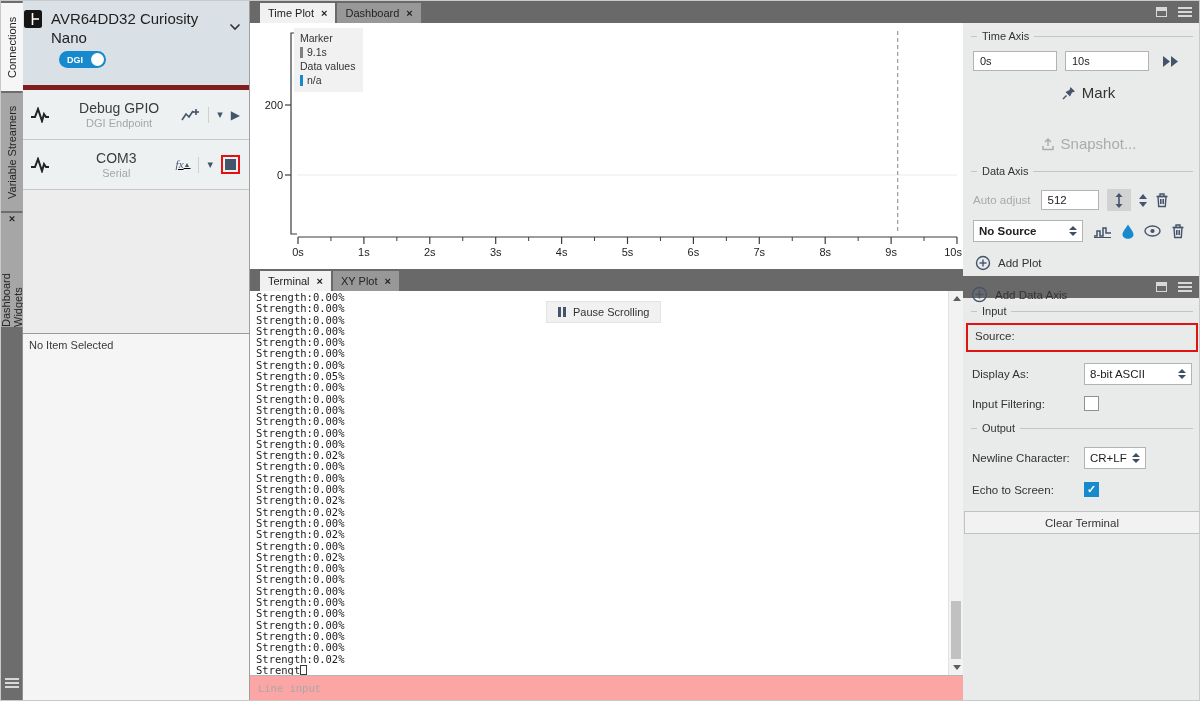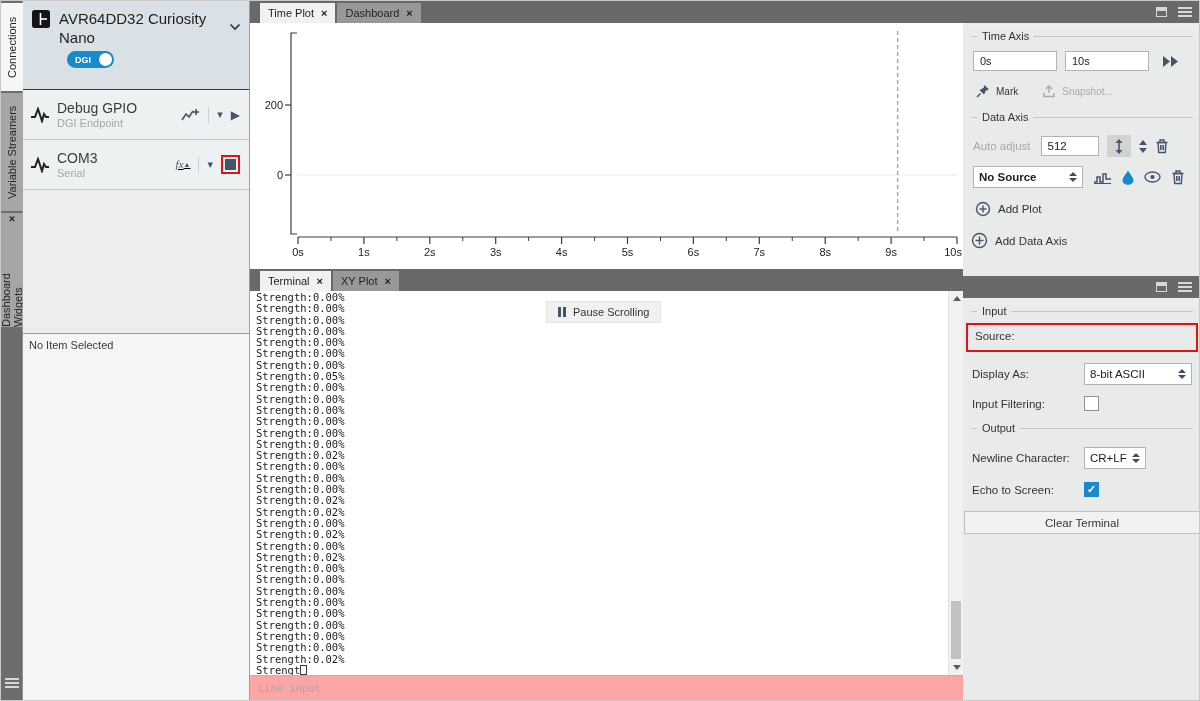--- a/index.html
+++ b/index.html
@@ -11,30 +11,30 @@
   .vtab { position:absolute; left:0; width:22px; writing-mode:vertical-rl; transform:rotate(180deg);
           display:flex; align-items:center; justify-content:center; gap:6px; font-size:11px; cursor:pointer; }
   .vtab-conn { top:2px; height:88px; background:#f6f6f6; color:#1f1f1f; }
   .vtab-vs   { top:92px; height:118px; background:#a6a6a6; color:#262626; }
   .vtab-dw   { top:212px; height:114px; background:#a6a6a6; color:#262626; }
   .vtab .closex { font-weight:bold; font-size:11px; }
   .strip-menu { position:absolute; left:4px; bottom:10px; }
 
   
   .conn-panel { position:absolute; left:22px; top:0; width:227px; height:100%; background:#ededed; border-right:1px solid #9f9f9f; }
-  .device-card { height:89px; background:#d9e1e6; border-bottom:1px solid #7f1d1d; padding:8px 8px 0 8px; }
+  .device-card { height:89px; background:#d9e1e6; border-bottom:5px solid #7f1d1d; padding:8px 8px 0 0; }
   .device-row { display:flex; gap:8px; }
   .device-name { flex:1; font-size:15px; line-height:19px; color:#1e1e1e; }
   .device-chevron { margin-top:14px; }
   .dgi-toggle { margin:4px 0 0 36px; width:47px; height:17px; background:#1789cd; border-radius:9px;
                 display:flex; align-items:center; justify-content:space-between; padding:0 2px 0 8px; cursor:pointer; }
   .dgi-toggle .dgi-label { color:#fff; font-size:9px; font-weight:bold; }
   .dgi-knob { width:13px; height:13px; border-radius:50%; background:#fff; }
   .ep-row { height:50px; background:#eef1f2; border-bottom:1px solid #c9c9c9; display:flex; align-items:center; padding:0 9px 0 8px; cursor:pointer; }
-  .ep-text { flex:1; margin-left:8px; overflow:hidden; }
+  .ep-text { flex:1; margin-left:8px; overflow:hidden;text-align:center; }
   .ep-title { font-size:14px; color:#3c3c3c; line-height:17px; }
   .ep-sub { font-size:11px; color:#a6a6a6; line-height:13px; }
   .ep-icons { display:flex; align-items:center; gap:8px; }
   .ep-sep { width:1px; height:16px; background:#cfcfcf; }
   .caret { color:#44546a; font-size:11px; line-height:1; cursor:pointer; }
   .play-glyph { color:#44546a; font-size:12px; line-height:1; cursor:pointer; }
   .stop-wrap { border:2px solid #e31212; padding:2px; line-height:0; cursor:pointer; }
   .stop-sq { display:inline-block; width:11px; height:11px; background:#44546a; }
   .fx-icon { display:inline-flex; flex-direction:row; align-items:center; line-height:1; cursor:pointer;text-decoration:underline; }
   .fx-icon .fx-t { font-style:italic; font-size:11px; color:#44546a; font-family:"Liberation Serif", serif; }
@@ -84,21 +84,21 @@
   .rt-header { height:22px; background:#696969; display:flex; align-items:center; justify-content:flex-end; gap:11px; padding-right:9px; }
   .panel-body { background:#e9eaea; }
   .rt-top .panel-body { height:246px; }
   .rt-bottom .panel-body { height:411px; }
   .ghead { display:flex; align-items:center; gap:5px; font-size:11px; color:#333; margin:7px 8px 0 8px; }
   .ghead::before { content:''; width:6px; height:1px; background:#c4c4c4; }
   .ghead::after { content:''; flex:1; height:1px; background:#c4c4c4; }
   .row { display:flex; align-items:center; }
   .tinput { width:84px; height:20px; border:1px solid #b3b3b3; font-size:11px; padding:0 6px; color:#222; outline:none; background:#fff; }
   .time-row { margin:9px 0 0 10px; gap:8px; }
-  .mark-row { margin:13px 0 0 13px; gap:24px; font-size:10px; color:#333; }
+  .mark-row { margin:13px 0 0 13px; gap:34px; font-size:15px; color:#333;flex-direction:column; }
   .iconbtn { display:flex; align-items:center; gap:6px; cursor:pointer; }
   .iconbtn.disabled { color:#ababab; }
   .aa-row { margin:12px 8px 0 10px; gap:8px; }
   .aa-label { font-size:11.5px; color:#a9a9a9; margin-right:2px; }
   .num-input { width:58px; height:20px; border:1px solid #b3b3b3; font-size:11.5px; padding:0 6px; color:#222; outline:none; background:#fff; }
   .updown-btn { width:24px; height:22px; background:#d2d2d2; display:flex; align-items:center; justify-content:center; cursor:pointer; }
   .spinner { display:flex; flex-direction:column; gap:3px; cursor:pointer; }
   .spinner i { display:block; width:0; height:0; border-left:4.5px solid transparent; border-right:4.5px solid transparent; }
   .spinner .up { border-bottom:5px solid #44546a; }
   .spinner .dn { border-top:5px solid #44546a; }
@@ -223,20 +223,32 @@
         <div class="tab active">
           <span>Time Plot</span>
           <span class="closex">×</span>
         </div>
         <div class="tab inactive">
           <span>Dashboard</span>
           <span class="closex">×</span>
         </div>
       </div>
       <div class="plot-body">
+        <div class="legend">
+          <div>Marker</div>
+          <div class="lrow">
+              <span class="lbar gray"></span>
+              <span>9.1s</span>
+            </div>
+          <div>Data values</div>
+          <div class="lrow">
+              <span class="lbar blue"></span>
+              <span>n/a</span>
+            </div>
+        </div>
         <svg id="plot-svg" class="plot-svg" width="713" height="246">
           <line x1="47" y1="152" x2="707" y2="152" stroke="#ebebeb" stroke-width="1"></line>
           <path d="M47,10 H41 V211 H47" fill="none" stroke="#3c3c3c" stroke-width="1.2"></path>
           <line x1="35" y1="82" x2="41" y2="82" stroke="#3c3c3c" stroke-width="1.2"></line>
           <line x1="35" y1="152" x2="41" y2="152" stroke="#3c3c3c" stroke-width="1.2"></line>
           <text x="33" y="86" font-size="11" text-anchor="end" fill="#222">200</text>
           <text x="33" y="156" font-size="11" text-anchor="end" fill="#222">0</text>
           <line id="marker-line" x1="647.69" y1="8" x2="647.69" y2="211" stroke="#9a9a9a" stroke-width="1.2" stroke-dasharray="4,3"></line>
           <line x1="48" y1="214" x2="707" y2="214" stroke="#3c3c3c" stroke-width="1.2"></line>
           <g id="x-ticks">

